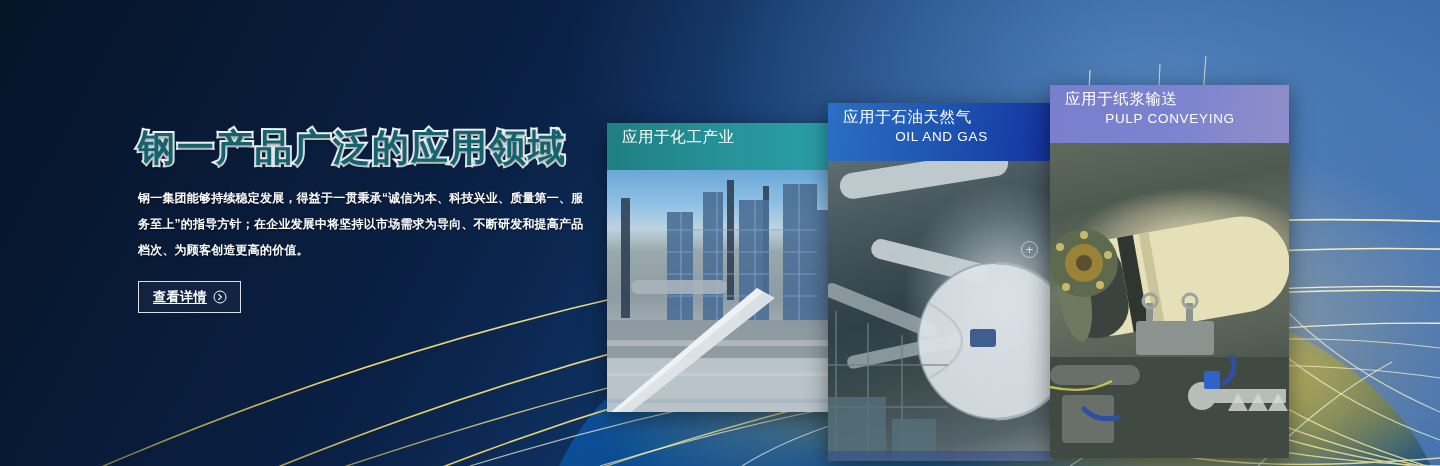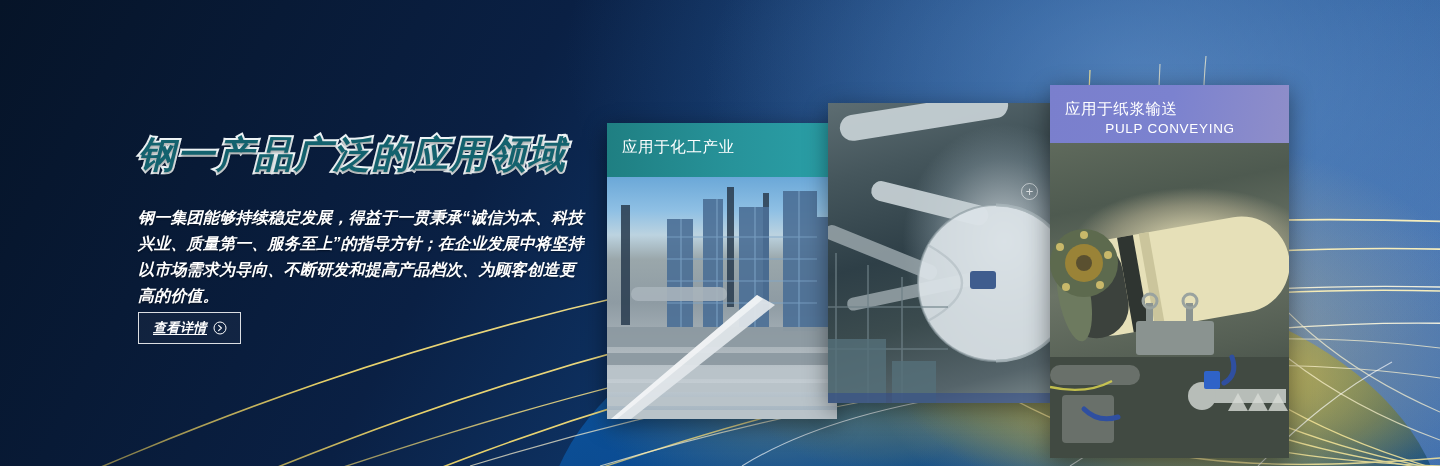--- a/index.html
+++ b/index.html
@@ -35,62 +35,62 @@
     filter:blur(.4px);
     opacity:.96;
   }
   .globe-specks { position:absolute; left:545px; bottom:-230px; width:900px; height:430px;
     border-radius:50% 50% 50% 50%/62% 62% 38% 38%; overflow:hidden; }
 
   
   .arcs { position:absolute; inset:0; }
 
   
-  .left-block { position:absolute; left:138px; top:135px; width:460px;font-style:italic; }
+  .left-block { position:absolute; left:138px; top:128px; width:460px; }
 
   .headline {
     font-size:37px; font-weight:700; letter-spacing:2px; line-height:1.1;
     color:#13626e;
     -webkit-text-stroke:4px #eef4f6;
     paint-order:stroke fill;
     text-shadow:0 2px 3px rgba(0,0,0,.35);
     white-space:nowrap;
   }
   .desc {
-    margin-top:29px; width:452px;
-    font-size:16px; line-height:26px; color:#ffffff; font-weight:700;
+    margin-top:16px; width:452px;
+    font-size:12px; line-height:26px; color:#ffffff; font-weight:700;
     letter-spacing:.2px;
     text-shadow:0 1px 2px rgba(0,0,0,.45);
   }
   .cta {
-    margin-top:3px; display:inline-flex; align-items:center; gap:6px;
+    margin-top:18px; display:inline-flex; align-items:center; gap:6px;
     padding:6px 13px 6px 14px;
     border:1px solid rgba(255,255,255,.85);
     color:#ffffff; font-size:13px; font-weight:700; letter-spacing:.5px;
     background:rgba(255,255,255,.04);
     text-decoration:none; cursor:pointer;
   }
   .cta .label { text-decoration:underline; text-underline-offset:2px; }
   .cta svg { display:block; }
 
   
   .card { position:absolute; box-shadow:0 6px 22px rgba(0,0,0,.45); }
-  .card-head { padding:14px 14px 10px 15px; color:#fff; }
+  .card-head { padding:4px 14px 10px 15px; color:#fff; }
   .card-head .cn { font-size:15.5px; line-height:20px; letter-spacing:.6px; font-weight:400; }
   .card-head .en { font-size:13.5px; line-height:18px; letter-spacing:.7px; margin-top:1px; font-weight:400;text-align:center; }
   .card-photo { position:relative; overflow:hidden; }
   .plus-badge {
     position:absolute; width:17px; height:17px; border-radius:50%;
     border:1px solid rgba(255,255,255,.55); color:rgba(255,255,255,.75);
     font-size:13px; line-height:15px; text-align:center;
   }
 
   
   #card-chemical { left:607px; top:123px; width:230px; }
-  #card-chemical .card-head { background:linear-gradient(90deg,#1f7f82 0%, #27939a 55%, #2aa0a8 100%); height:54px; }
+  #card-chemical .card-head { background:linear-gradient(90deg,#1f7f82 0%, #27939a 55%, #2aa0a8 100%); height:47px; }
   #card-chemical .card-photo { height:242px;
     background:
       linear-gradient(to bottom, #6ba8d8 0%, #8fc0e4 14%, #bcd3e0 24%, #9aa7ab 34%, #8e9ba3 52%, #aab4ba 70%, #c3ccd2 85%, #9fb0bd 100%);
   }
 
   
   #card-oilgas { left:828px; top:103px; width:226px; }
   #card-oilgas .card-head { background:linear-gradient(100deg,#2b6fc4 0%, #1f58b4 45%, #14319c 100%); height:58px; }
   #card-oilgas .card-photo { height:300px;
     background:
@@ -220,20 +220,24 @@
         <g fill="#a9b4bb" opacity=".9">
           <rect x="24" y="110" width="96" height="14" rx="7"></rect>
         </g>
         <path d="M4,242 L150,118 L168,128 L24,242 Z" fill="#dfe5e9" opacity=".95"></path>
         <path d="M4,242 L150,118 L156,122 L10,242 Z" fill="#ffffff" opacity=".55"></path>
       </svg>
     </div>
   </div>
 
   <div class="card" id="card-oilgas">
+    <div class="card-head">
+      <div class="cn">应用于石油天然气</div>
+      <div class="en">OIL AND GAS</div>
+    </div>
     <div class="card-photo">
       <svg width="226" height="300" viewBox="0 0 226 300">
         <g fill="#c8d2d6" opacity=".92">
           <rect x="10" y="14" width="170" height="26" rx="13" transform="rotate(-9 10 14)"></rect>
           <rect x="46" y="76" width="120" height="20" rx="10" transform="rotate(14 46 76)"></rect>
         </g>
         <g fill="#9fabb0" opacity=".8">
           <rect x="0" y="120" width="120" height="15" rx="7" transform="rotate(22 0 120)"></rect>
           <rect x="18" y="196" width="130" height="13" rx="6" transform="rotate(-12 18 196)"></rect>
         </g>

